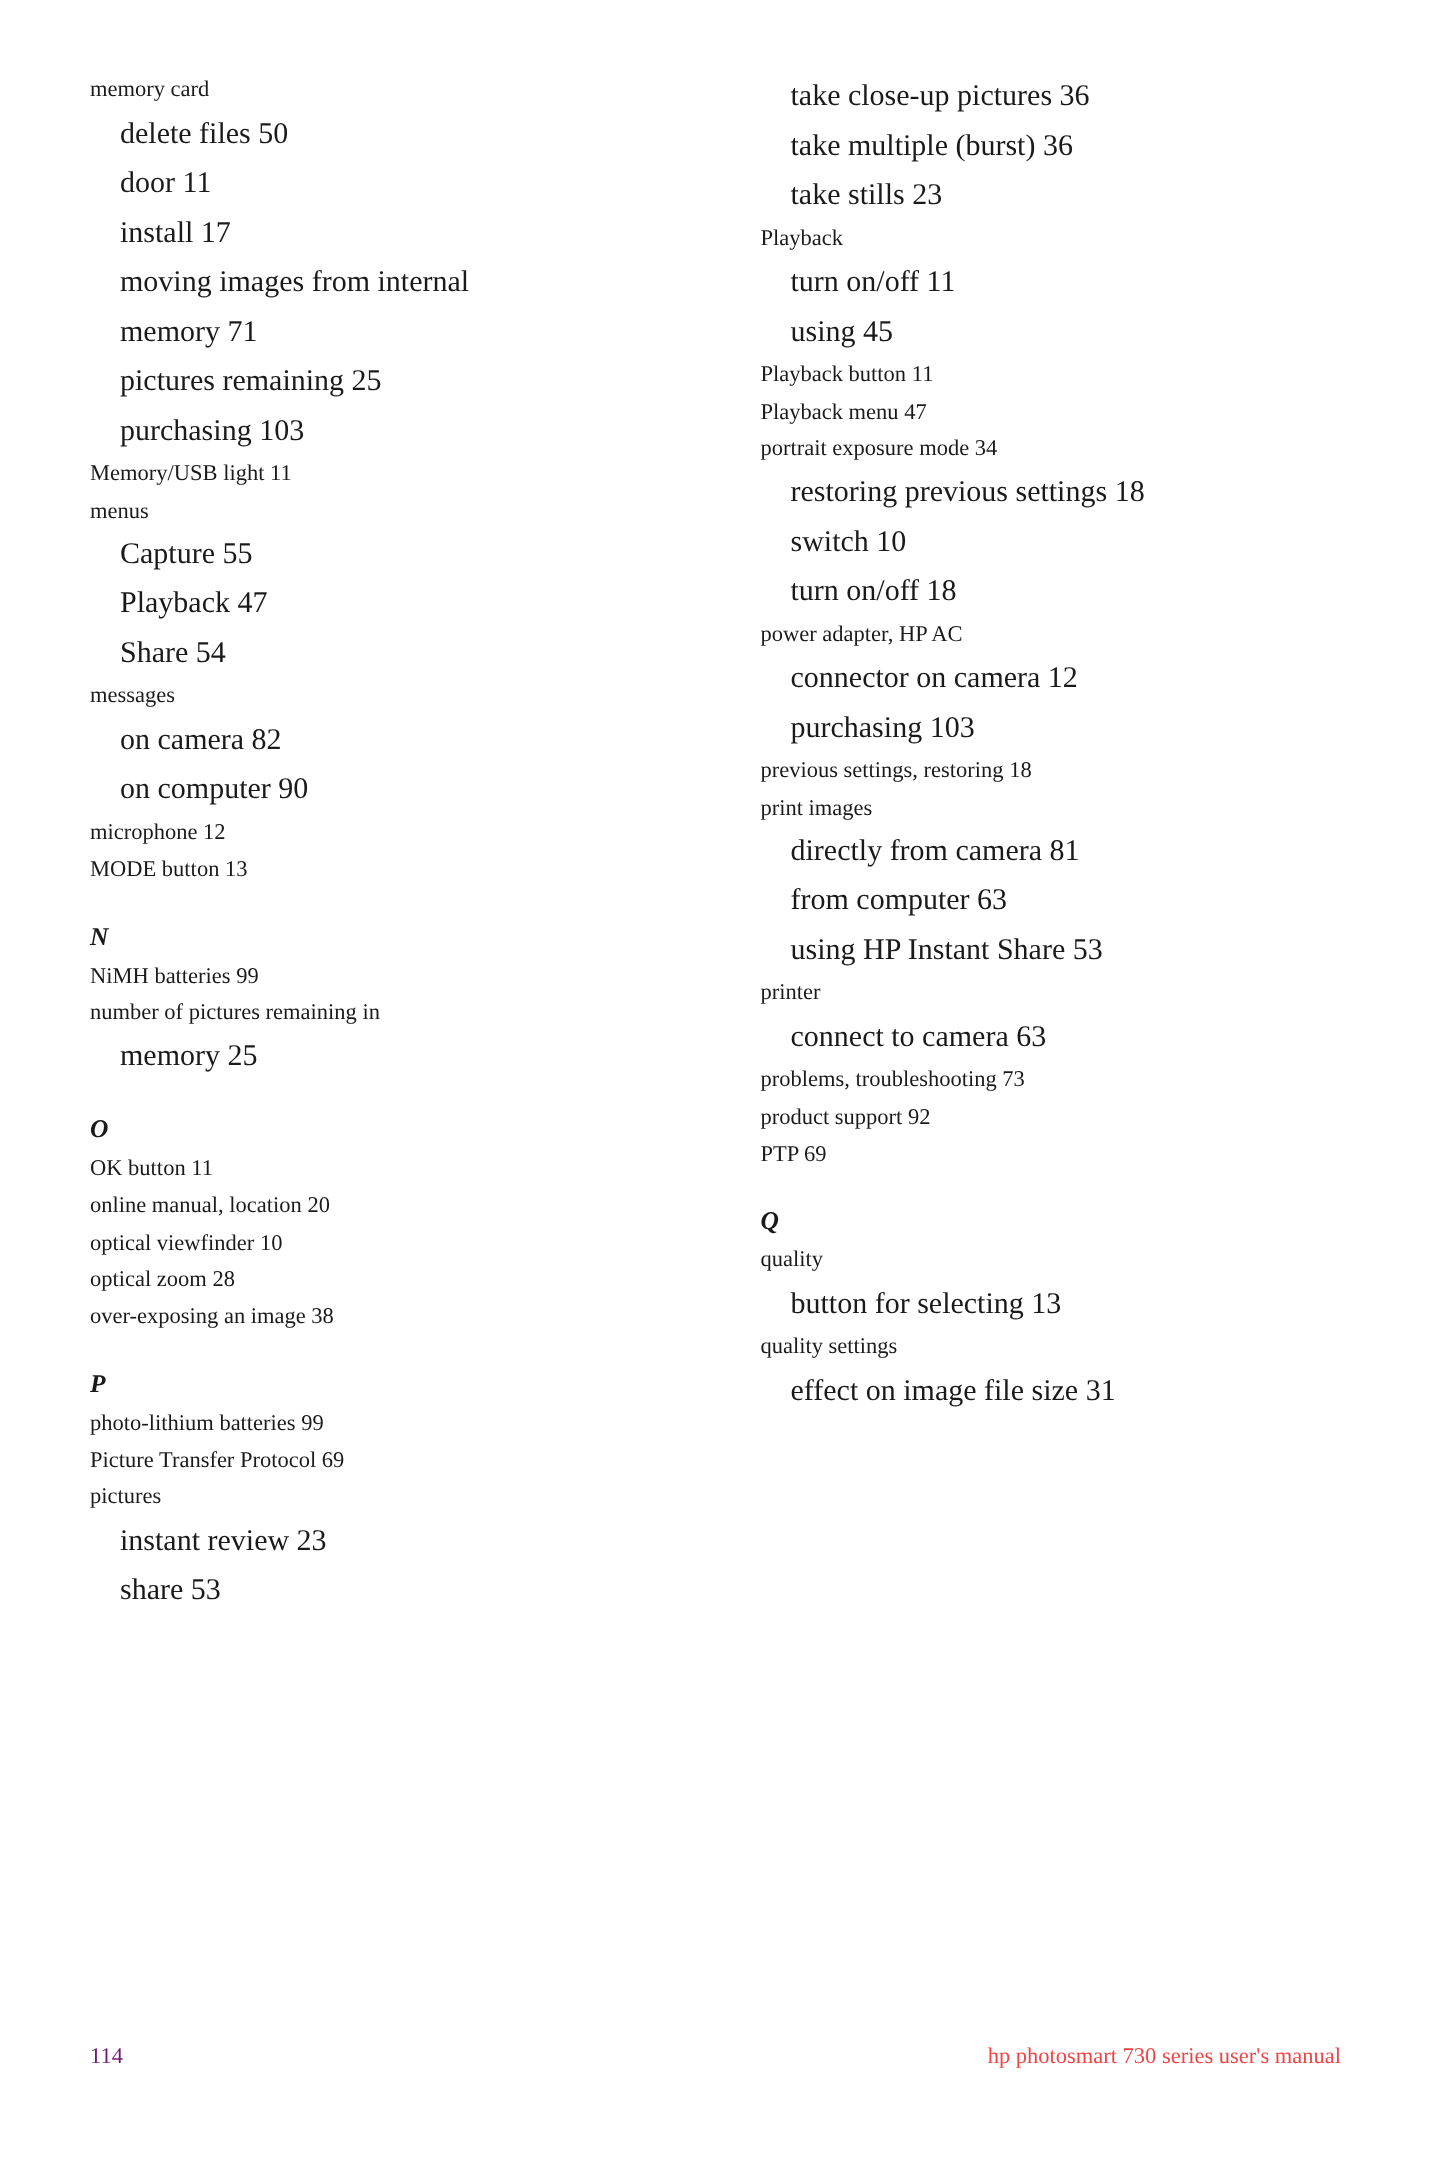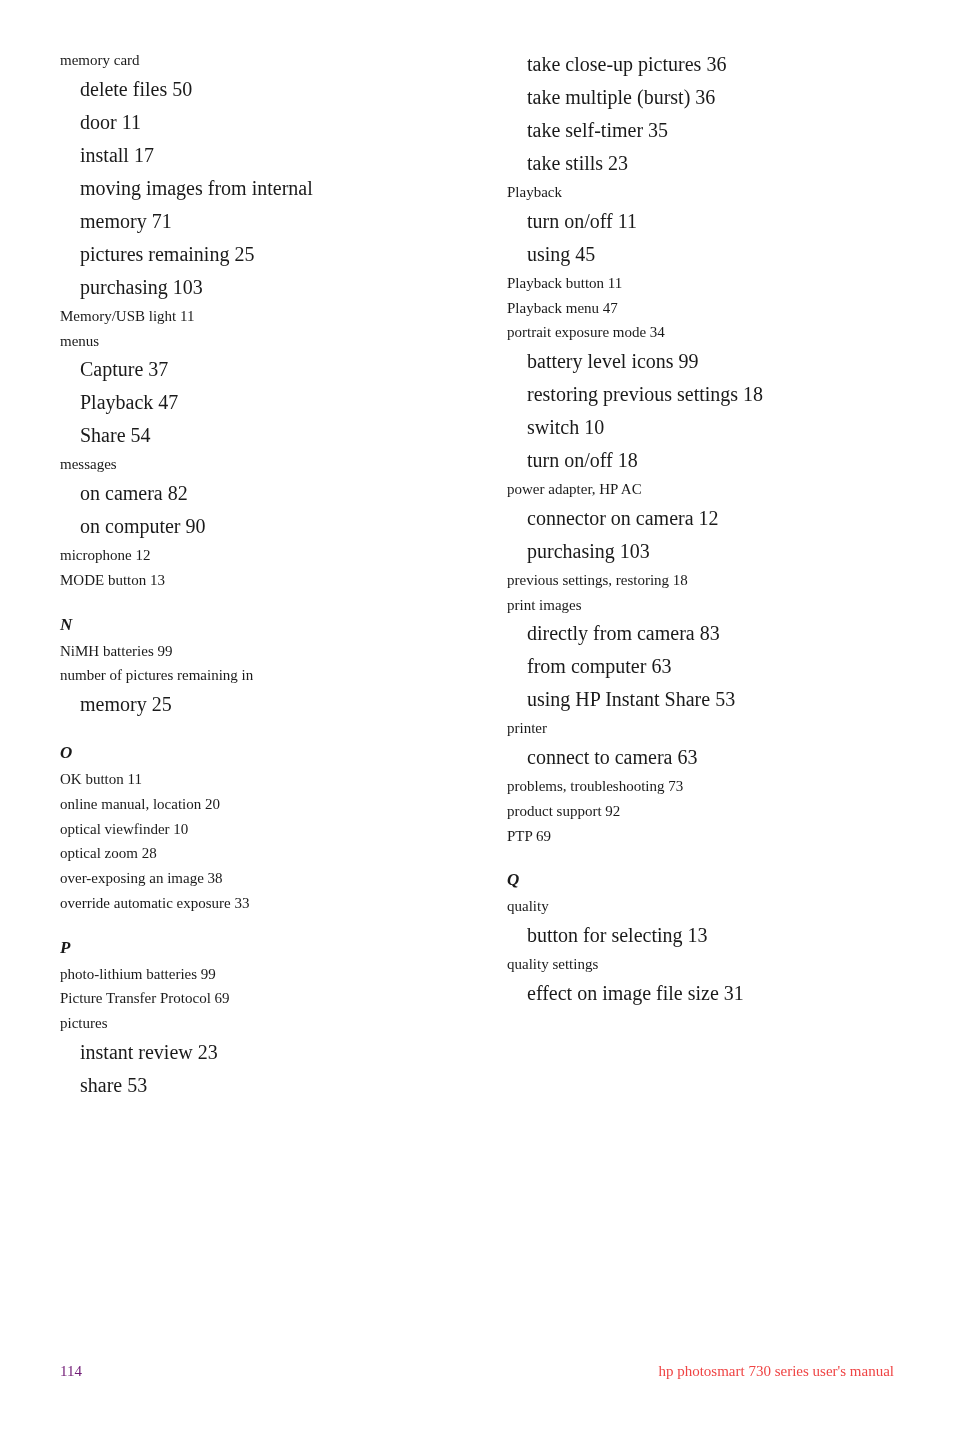--- a/index.html
+++ b/index.html
@@ -99,67 +99,64 @@
         <div class="entry-main index-entry">memory card</div>
         <div class="entry-sub index-entry">delete files 50</div>
         <div class="entry-sub index-entry">door 11</div>
         <div class="entry-sub index-entry">install 17</div>
         <div class="entry-sub index-entry">moving images from internal</div>
         <div class="entry-sub index-entry">      memory 71</div>
         <div class="entry-sub index-entry">pictures remaining 25</div>
         <div class="entry-sub index-entry">purchasing 103</div>
         <div class="entry-main index-entry">Memory/USB light 11</div>
         <div class="entry-main index-entry">menus</div>
-        <div class="entry-sub index-entry">Capture 37</div>
+        <div class="entry-sub index-entry">Capture 55</div>
         <div class="entry-sub index-entry">Playback 47</div>
         <div class="entry-sub index-entry">Share 54</div>
         <div class="entry-main index-entry">messages</div>
         <div class="entry-sub index-entry">on camera 82</div>
         <div class="entry-sub index-entry">on computer 90</div>
         <div class="entry-main index-entry">microphone 12</div>
         <div class="entry-main index-entry">MODE button 13</div>
         <div class="section-letter">N</div>
         <div class="entry-main index-entry">NiMH batteries 99</div>
         <div class="entry-main index-entry">number of pictures remaining in</div>
         <div class="entry-sub index-entry">      memory 25</div>
         <div class="section-letter">O</div>
         <div class="entry-main index-entry">OK button 11</div>
         <div class="entry-main index-entry">online manual, location 20</div>
         <div class="entry-main index-entry">optical viewfinder 10</div>
         <div class="entry-main index-entry">optical zoom 28</div>
         <div class="entry-main index-entry">over-exposing an image 38</div>
-        <div class="entry-main index-entry">override automatic exposure 33</div>
         <div class="section-letter">P</div>
         <div class="entry-main index-entry">photo-lithium batteries 99</div>
         <div class="entry-main index-entry">Picture Transfer Protocol 69</div>
         <div class="entry-main index-entry">pictures</div>
         <div class="entry-sub index-entry">instant review 23</div>
         <div class="entry-sub index-entry">share 53</div>
       </div>
     <div class="col-right" id="right-col">
         <div class="entry-sub index-entry">take close-up pictures 36</div>
         <div class="entry-sub index-entry">take multiple (burst) 36</div>
-        <div class="entry-sub index-entry">take self-timer 35</div>
         <div class="entry-sub index-entry">take stills 23</div>
         <div class="entry-main index-entry">Playback</div>
         <div class="entry-sub index-entry">turn on/off 11</div>
         <div class="entry-sub index-entry">using 45</div>
         <div class="entry-main index-entry">Playback button 11</div>
         <div class="entry-main index-entry">Playback menu 47</div>
         <div class="entry-main index-entry">portrait exposure mode 34</div>
-        <div class="entry-sub index-entry">battery level icons 99</div>
         <div class="entry-sub index-entry">restoring previous settings 18</div>
         <div class="entry-sub index-entry">switch 10</div>
         <div class="entry-sub index-entry">turn on/off 18</div>
         <div class="entry-main index-entry">power adapter, HP AC</div>
         <div class="entry-sub index-entry">connector on camera 12</div>
         <div class="entry-sub index-entry">purchasing 103</div>
         <div class="entry-main index-entry">previous settings, restoring 18</div>
         <div class="entry-main index-entry">print images</div>
-        <div class="entry-sub index-entry">directly from camera 83</div>
+        <div class="entry-sub index-entry">directly from camera 81</div>
         <div class="entry-sub index-entry">from computer 63</div>
         <div class="entry-sub index-entry">using HP Instant Share 53</div>
         <div class="entry-main index-entry">printer</div>
         <div class="entry-sub index-entry">connect to camera 63</div>
         <div class="entry-main index-entry">problems, troubleshooting 73</div>
         <div class="entry-main index-entry">product support 92</div>
         <div class="entry-main index-entry">PTP 69</div>
         <div class="section-letter">Q</div>
         <div class="entry-main index-entry">quality</div>
         <div class="entry-sub index-entry">button for selecting 13</div>

